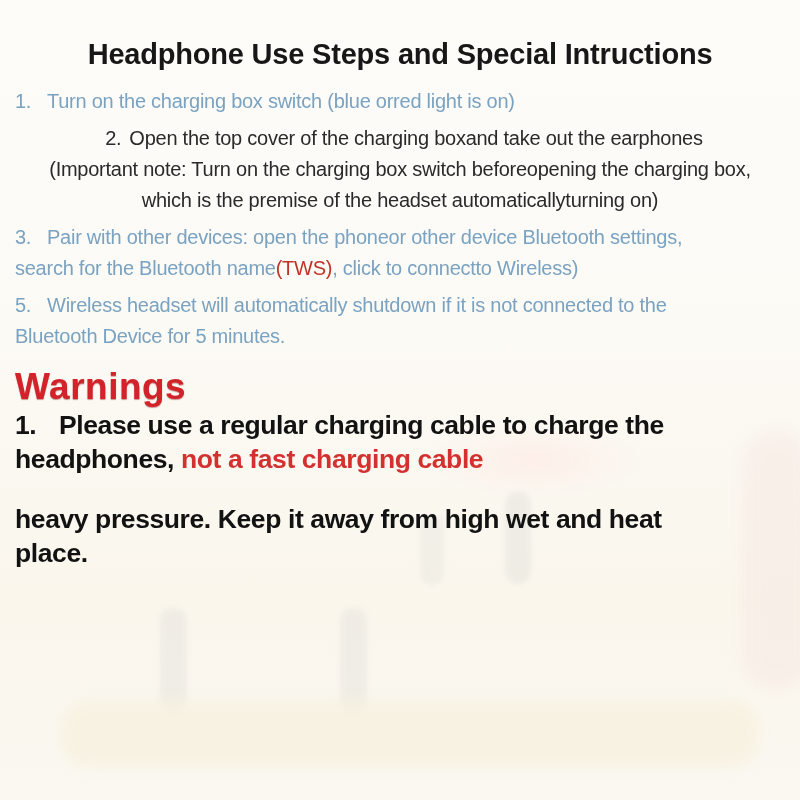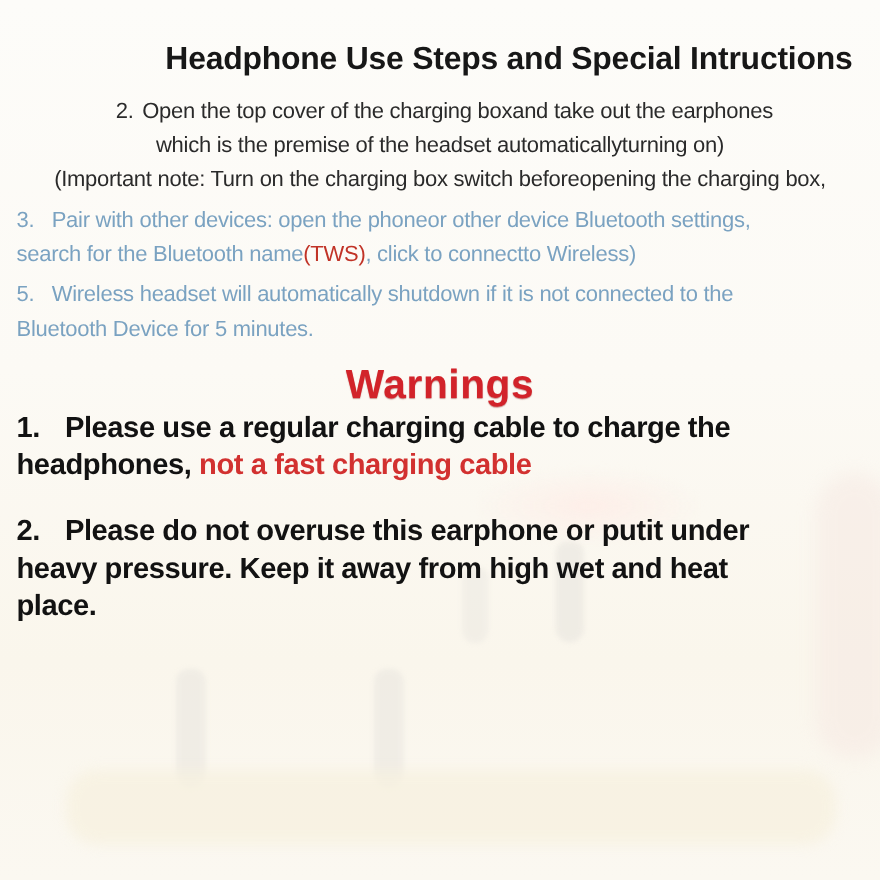--- a/index.html
+++ b/index.html
@@ -33,37 +33,37 @@
   .bg .case {
     position: absolute; left: 60px; top: 700px; width: 700px; height: 68px;
     background: #f7f1df; opacity: .75; border-radius: 28px; filter: blur(6px);
   }
 
   
   .content { position: relative; z-index: 1; padding: 0 15px; }
 
   .title {
     margin: 38px 10px 0;
-    text-align: right;
+    text-align: center;
     font-size: 29px; font-weight: 800;
     letter-spacing: -0.2px;
     color: #171717;
   }
 
   .steps { margin-top: 15px; font-size: 20px; letter-spacing: -0.25px; }
   .step { margin-top: 6px; }
   .step .line { line-height: 31px; white-space: nowrap; }
   .step .num { display: inline-block; min-width: 32px; }
   .blue { color: #7aa2c1; }
   .dark { color: #2a2a2a; text-align: center; }
   .tws  { color: #c13327; font-weight: 400; }
 
   .warn-heading {
     margin-top: 14px;
-    text-align: center;
+    text-align: left;
     font-size: 37px; font-weight: 800;
     color: #d2232a;
     letter-spacing: 0.5px;
     text-shadow: 0 1px 1px rgba(140,20,20,.45);
   }
 
   .warnings { color: #121212; }
   .witem {
     font-size: 26.5px; font-weight: 700;
     letter-spacing: -0.4px; line-height: 34px;
@@ -85,25 +85,28 @@
   <div class="sideblob"></div>
   <div class="case"></div>
 </div>
 
 <div class="content">
 
   <div class="title">Headphone Use Steps and Special Intructions</div>
 
   <div class="steps">
 
+    <div class="step blue">
+      <div class="line"><span class="num">1.</span><span>Turn on the charging box switch (blue orred light is on)</span></div>
+    </div>
 
     <div class="step dark">
       <div class="line"><span class="num">2.</span><span>Open the top cover of the charging boxand take out the earphones</span></div>
+      <div class="line">(Important note: Turn on the charging box switch beforeopening the charging box,</div>
       <div class="line">which is the premise of the headset automaticallyturning on)</div>
-      <div class="line">(Important note: Turn on the charging box switch beforeopening the charging box,</div>
     </div>
 
     <div class="step blue">
       <div class="line"><span class="num">3.</span><span>Pair with other devices: open the phoneor other device Bluetooth settings,</span></div>
       <div class="line"><span>search for the Bluetooth name</span><span class="tws">(TWS)</span><span>, click to connectto Wireless)</span></div>
     </div>
 
 
     <div class="step blue">
       <div class="line"><span class="num">5.</span><span>Wireless headset will automatically shutdown if it is not connected to the</span></div>
@@ -115,20 +118,19 @@
   <div class="warn-heading">Warnings</div>
 
   <div class="warnings">
 
     <div class="witem">
       <div class="line"><span class="num">1.</span><span>Please use a regular charging cable to charge the</span></div>
       <div class="line"><span>headphones, </span><span class="wred">not a fast charging cable</span></div>
     </div>
 
     <div class="witem">
-      <div class="line"><span class="num">2.</span><span>Please do not overuse this earphone or putit under</span></div>
       <div class="line">heavy pressure. Keep it away from high wet and heat</div>
       <div class="line">place.</div>
     </div>
 
   </div>
 
 </div>
 
 </body></html>

